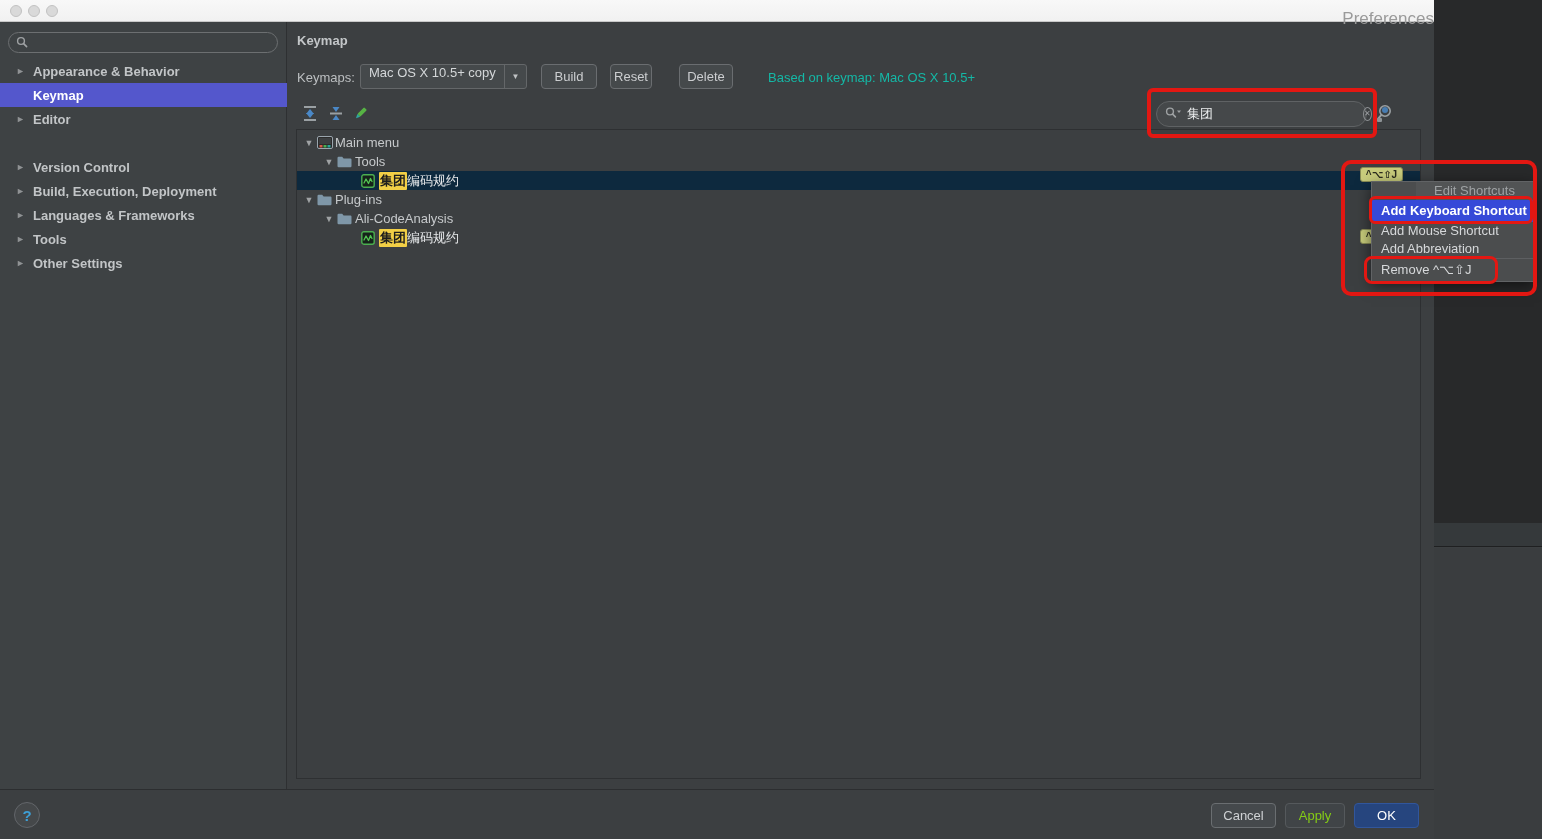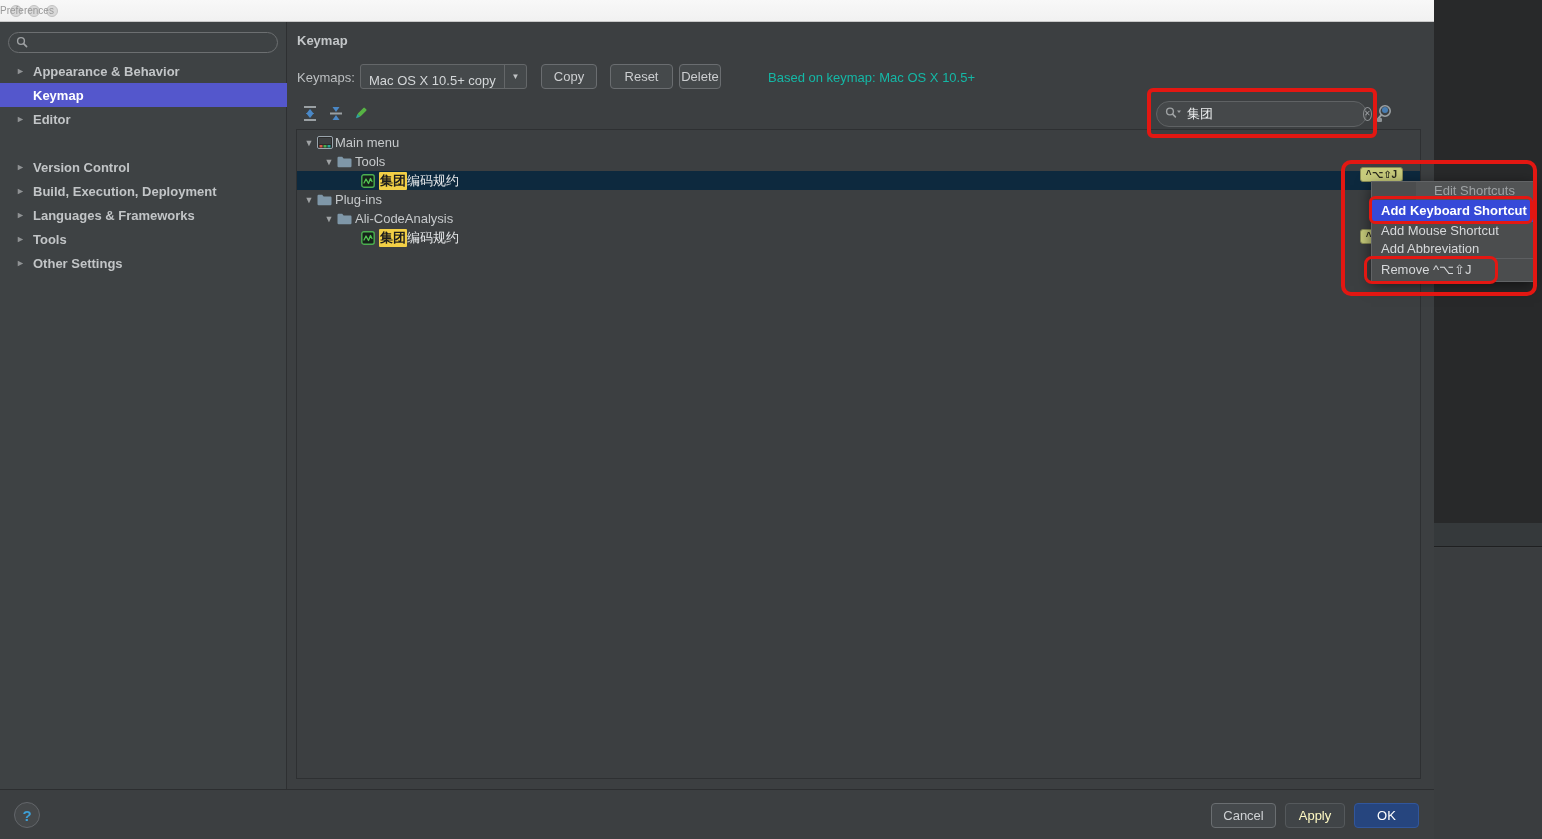--- a/index.html
+++ b/index.html
@@ -12,22 +12,22 @@
     -webkit-font-smoothing:antialiased;
   }
   .abs { position:absolute; }
 
   
   .titlebar { left:0; top:0; width:1434px; height:22px;
     background:linear-gradient(#f8f8f8,#f1f1f1); border-bottom:1px solid #c8c8c8; z-index:5; }
   .traffic { position:absolute; top:5px; width:12px; height:12px; border-radius:50%;
     background:#d9d9d9; border:1px solid #c2c2c2; }
   .t1{left:10px;} .t2{left:28px;} .t3{left:46px;}
-  .win-title { position:absolute; left:0; top:0; width:100%; height:22px; line-height:22px;
-    text-align:left; color:#9a9a9a; font-size:10px; }
+  .win-title { position:absolute; left:0; top:8px; width:100%; height:22px; line-height:22px;
+    text-align:right; color:#9a9a9a; font-size:17px; }
 
   
   .bg-right-top { left:1434px; top:0; width:108px; height:523px; background:#28292a; }
   .bg-right-mid { left:1434px; top:523px; width:108px; height:24px; background:#35393b; border-bottom:1px solid #1f2021; }
   .bg-right-bot { left:1434px; top:548px; width:108px; height:291px; background:#3a3d3f; }
 
   
   .sidebar { left:0; top:22px; width:287px; height:767px; background:#3e4244; border-right:1px solid #2e3032; }
   .side-search { position:absolute; left:8px; top:10px; width:270px; height:21px;
     background:#3e4244; border:1px solid #6c6f71; border-radius:11px;
@@ -37,27 +37,27 @@
   .side-item { position:absolute; left:0; width:287px; height:24px; display:flex; align-items:center;
     color:#c2c5c7; font-weight:bold; cursor:default; }
   .side-item .arrow { width:17px; margin-left:16px; font-size:9px; color:#8f9294; }
   .side-item .lbl { white-space:nowrap;text-align:right; }
   .side-item.sel { background:#5457cc; color:#ffffff; }
 
   
   .pg-title { left:297px; top:33px; color:#c3c6c8; font-weight:bold; }
   .km-label { left:297px; top:70px; color:#bcbfc1; }
   .combo { left:360px; top:64px; width:167px; height:25px; background:#45494b;
-    border:1px solid #646769; border-radius:3px; display:flex; align-items:flex-end; }
+    border:1px solid #646769; border-radius:3px; display:flex; align-items:flex-start; }
   .combo .val { flex:1; padding-left:8px; color:#d4d7d9; white-space:nowrap; overflow:hidden; }
   .combo .arrow-btn { width:22px; height:100%; border-left:1px solid #646769; display:flex;
     align-items:center; justify-content:center; color:#c0c3c5; font-size:8px; }
   .btn { position:absolute; top:64px; height:25px; background:#45494b; border:1px solid #6a6d70;
     border-radius:4px; color:#ccced0; display:flex; align-items:center; justify-content:center; }
-  .btn-copy{left:541px; width:56px;} .btn-reset{left:610px; width:63px;} .btn-delete{left:679px; width:42px;}
+  .btn-copy{left:541px; width:56px;} .btn-reset{left:610px; width:42px;} .btn-delete{left:679px; width:54px;}
   .based-on { left:768px; top:70px; color:#14b8a6; font-weight:normal; }
 
   
   .tool-ico { position:absolute; top:104px; width:18px; height:18px; display:flex;
     align-items:center; justify-content:center; }
   .ti1{left:301px;} .ti2{left:327px;} .ti3{left:351px;}
 
   .km-search { left:1156px; top:101px; width:211px; height:26px; background:#45484a;
     border:1px solid #5f6264; border-radius:13px; display:flex; align-items:center; padding:0 8px; }
   .km-search .txt { flex:1; background:transparent; border:none; outline:none; color:#eceeef;
@@ -100,21 +100,21 @@
 
   
   .footer-line { left:0; top:789px; width:1434px; height:1px; background:#2c2e30; }
   .footer { left:0; top:790px; width:1434px; height:49px; background:#3c3f41; }
   .help-btn { position:absolute; left:14px; top:12px; width:26px; height:26px; border-radius:50%;
     background:#45484a; border:1px solid #63666a; color:#3d9fd6; font-weight:bold; font-size:15px;
     display:flex; align-items:center; justify-content:center; }
   .fbtn { position:absolute; top:13px; height:25px; border-radius:4px; display:flex;
     align-items:center; justify-content:center; }
   .fbtn-cancel { left:1211px; width:65px; background:#45494c; border:1px solid #6a6e71; color:#cfd2d4; }
-  .fbtn-apply  { left:1285px; width:60px; background:#404447; border:1px solid #55595c; color:#fef9c3; }
+  .fbtn-apply  { left:1285px; width:60px; background:#404447; border:1px solid #55595c; color:#84cc16; }
   .fbtn-ok     { left:1354px; width:65px; background:#26457e; border:1px solid #31569c; color:#ffffff; }
 </style>
 </head>
 <body>
 
 <div class="abs bg-right-top"></div>
 <div class="abs bg-right-mid"></div>
 <div class="abs bg-right-bot"></div>
 
 <div class="abs titlebar">
@@ -165,21 +165,21 @@
       <span class="lbl">Other Settings</span>
     </div>
 </div>
 
 <div class="abs pg-title">Keymap</div>
 <div class="abs km-label">Keymaps:</div>
 <div class="abs combo">
   <span class="val">Mac OS X 10.5+ copy</span>
   <span class="arrow-btn">▼</span>
 </div>
-<div class="btn btn-copy">Copy</div>
+<div class="btn btn-copy">Build</div>
 <div class="btn btn-reset">Reset</div>
 <div class="btn btn-delete">Delete</div>
 <div class="abs based-on">Based on keymap: Mac OS X 10.5+</div>
 
 <div class="tool-ico ti1">
   <svg width="14" height="15" viewBox="0 0 14 15">
     <rect x="1" y="0" width="12" height="2" fill="#9aa0a3"></rect>
     <path d="M7 3 L11 8 L3 8 Z" fill="#4a88c7"></path>
     <path d="M7 12 L11 7 L3 7 Z" fill="#4a88c7" transform="translate(0,0)"></path>
     <rect x="1" y="13" width="12" height="2" fill="#9aa0a3"></rect>

